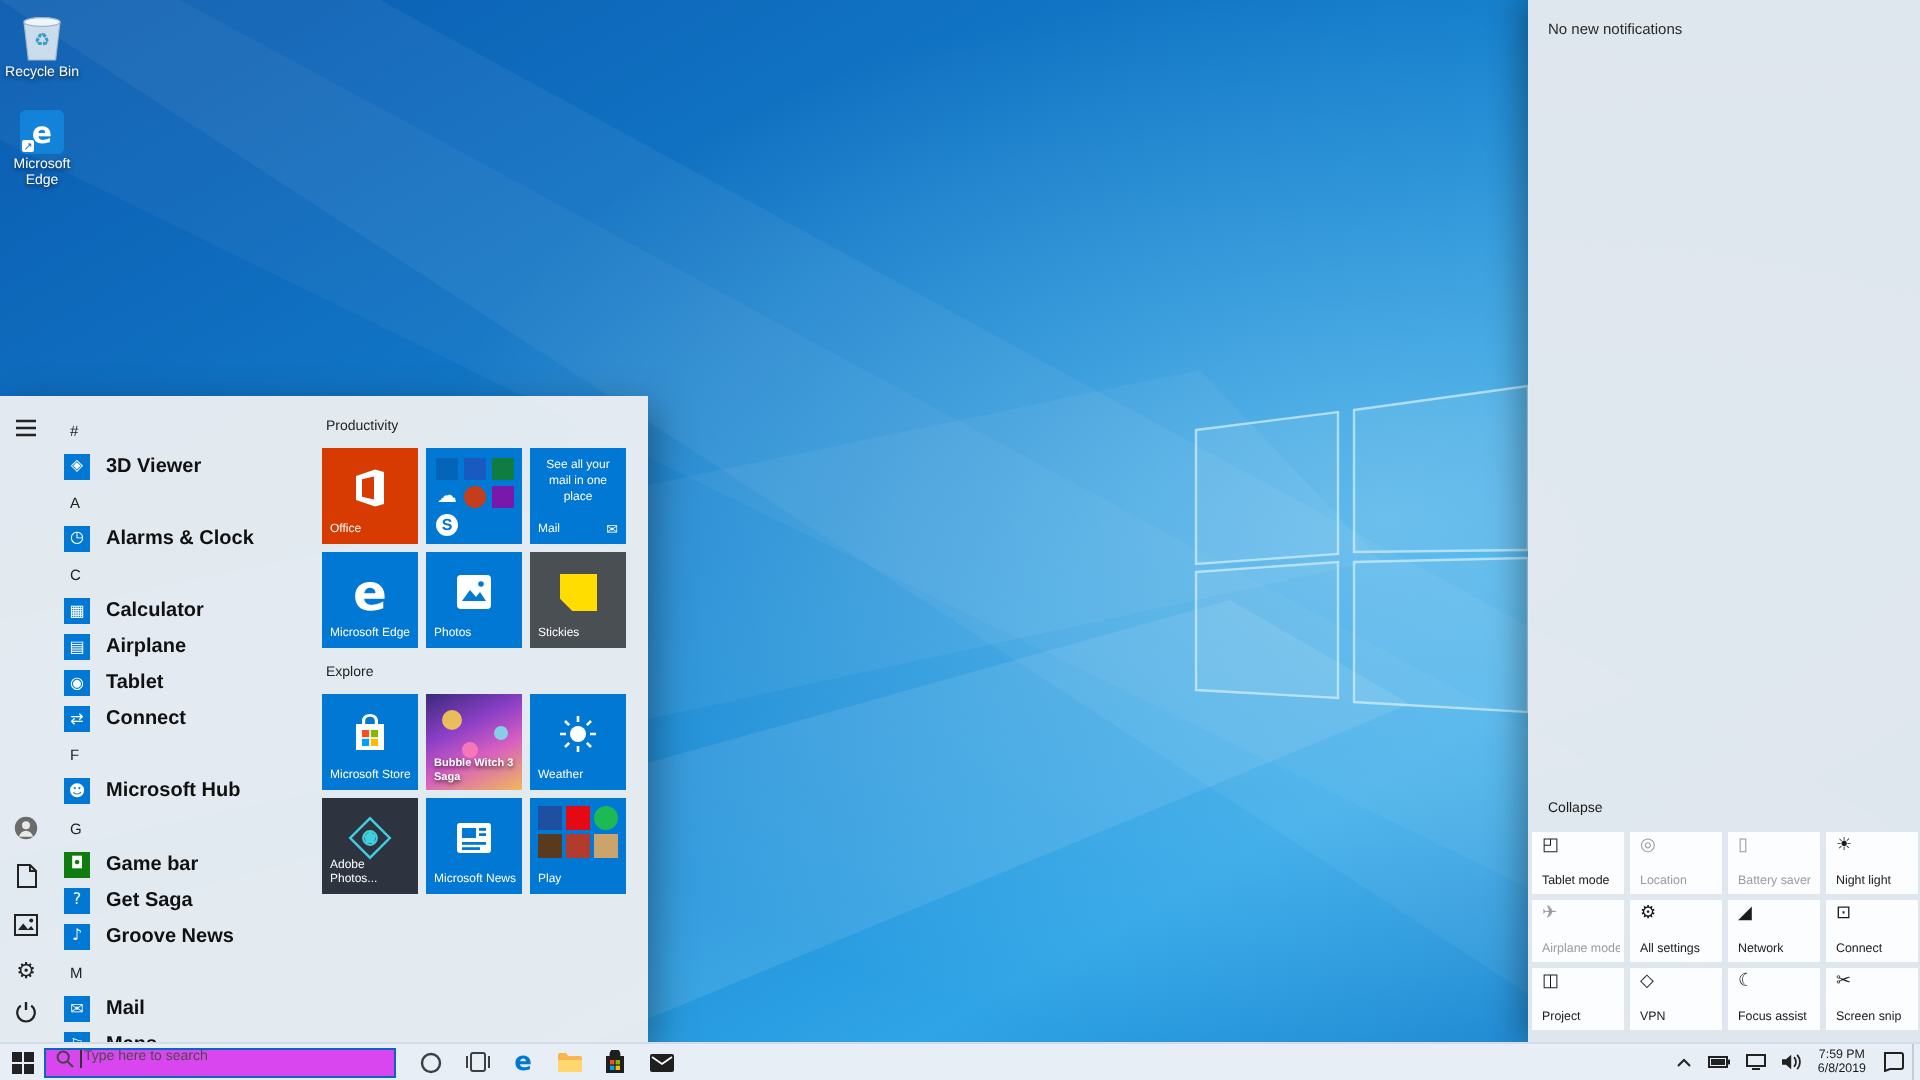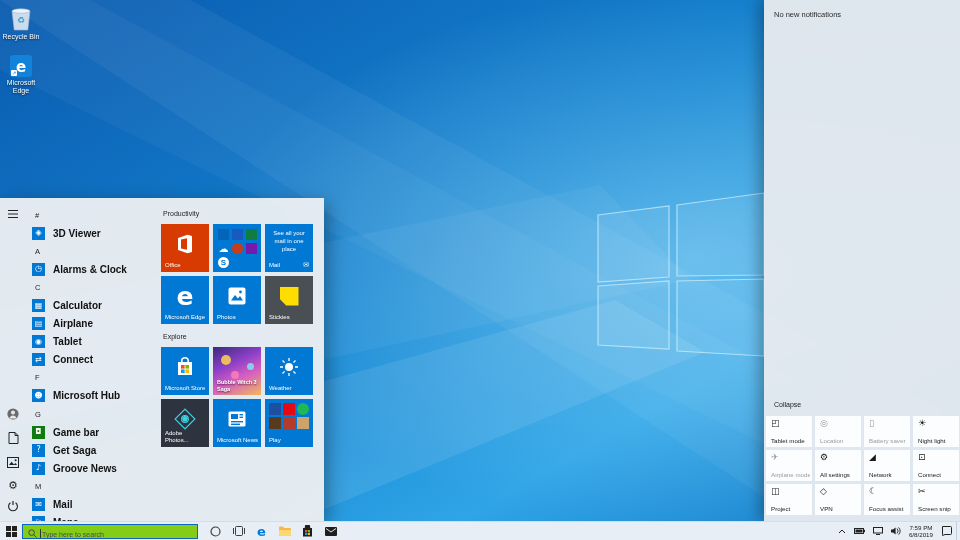--- a/index.html
+++ b/index.html
@@ -66,22 +66,22 @@
   .qa-grid { position:absolute; top:416px; left:2px; display:grid; grid-template-columns:repeat(4,46px); grid-auto-rows:31px; gap:3px; }
   .qa-tile { position:relative; background:#fcfdfe; color:#1a1a1a; }
   .qa-glyph { position:absolute; top:3px; left:5px; font-size:9px; font-family:"DejaVu Sans",sans-serif; line-height:1; }
   .qa-label { position:absolute; bottom:3px; left:5px; right:2px; font-size:6.2px; white-space:nowrap; overflow:hidden; }
   .qa-disabled { color:#9a9aa0; }
 
   
   .taskbar { position:absolute; z-index:10; left:0; top:521px; width:960px; height:19px;
     background:#e7eef6; border-top:1px solid #d3dde8; display:flex; align-items:center; }
   .tb-start { width:22px; height:19px; display:flex; align-items:center; justify-content:center; }
-  .tb-search { position:relative; width:176px; height:15px; background:#84cc16; border:1.5px solid #0b66c2;
-    display:flex; align-items:flex-end; padding-left:5px; }
+  .tb-search { position:relative; width:176px; height:15px; background:#d946ef; border:1.5px solid #0b66c2;
+    display:flex; align-items:flex-start; padding-left:5px; }
   .tb-search-icon { margin-right:3px; }
   .tb-caret { width:1px; height:9px; background:#333; margin-right:1px; }
   .tb-search-input { border:0; outline:none; flex:1; font-size:7px; color:#3c3c3c; background:transparent; min-width:0; }
   .tb-search-input::placeholder { color:#4a4a4a; opacity:1; }
   .tb-btn { width:23px; height:19px; display:flex; align-items:center; justify-content:center; }
   .tb-edge { font-family:"DejaVu Sans",sans-serif; font-size:13px; font-weight:bold; color:#0078d7; line-height:1; }
   .tb-spacer { flex:1; }
   .tray-btn { height:19px; padding:0 4px; display:flex; align-items:center; justify-content:center; }
   .tb-clock { height:19px; padding:0 4px; display:flex; flex-direction:column; align-items:center; justify-content:center; }
   .tb-clock span { font-size:6.2px; color:#1a1a1a; line-height:1.2; white-space:nowrap; }

